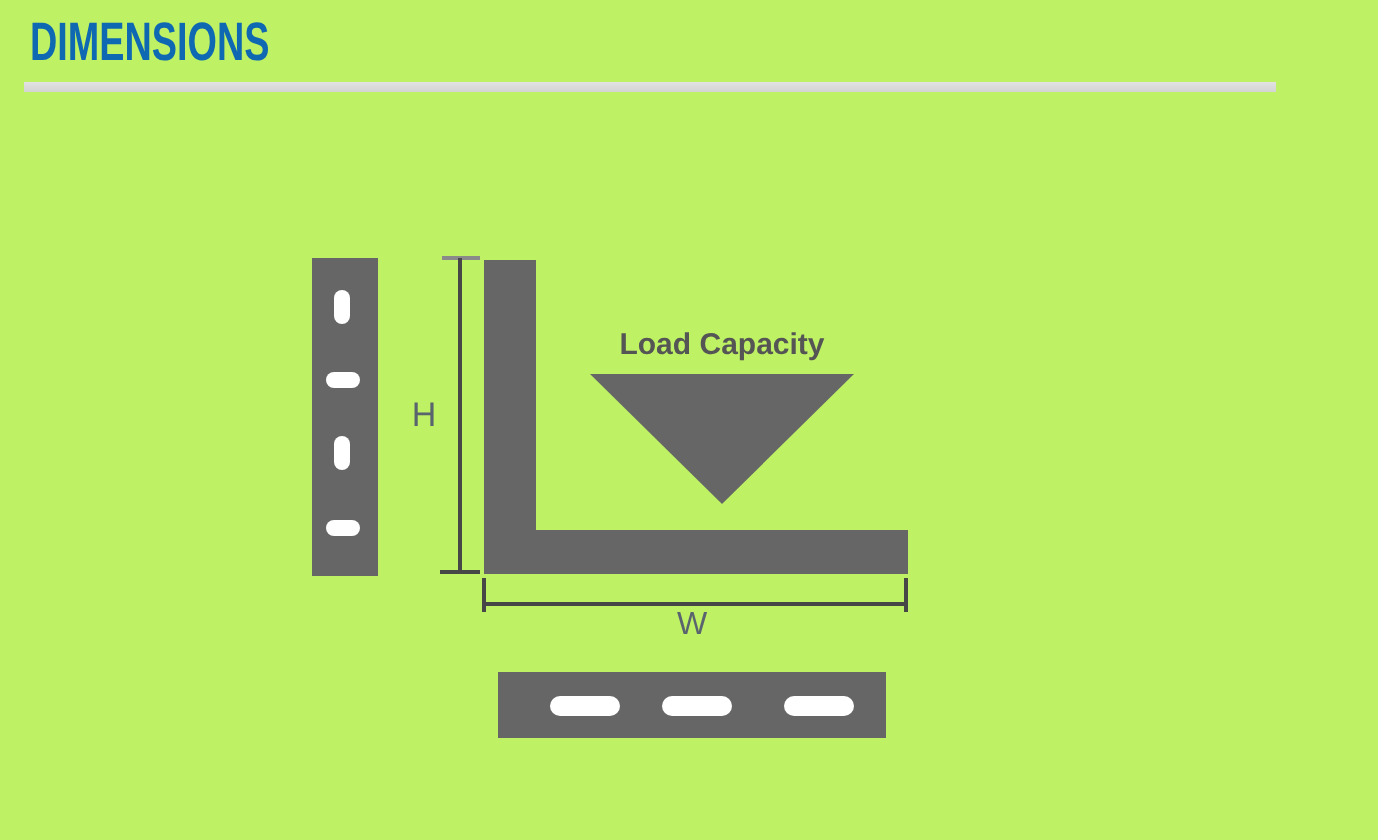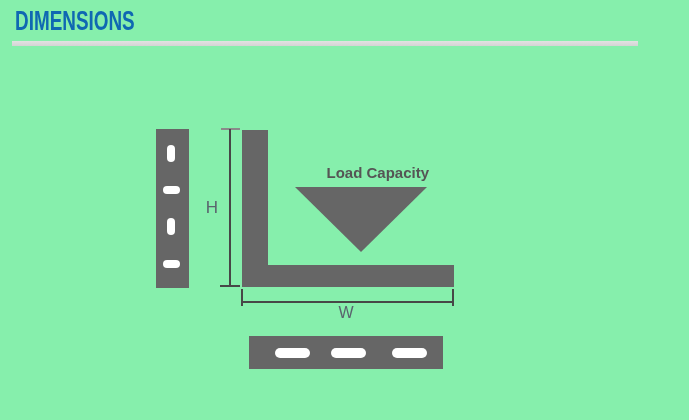--- a/index.html
+++ b/index.html
@@ -5,21 +5,21 @@
   html, body {
     margin: 0;
     padding: 0;
     background: #ffffff;
     font-family: "Liberation Sans", sans-serif;
   }
   .canvas {
     position: relative;
     width: 689px;
     height: 420px;
-    background: #86efac;
+    background: #bef264;
     overflow: hidden;
   }
 
   
   .page-title {
     position: absolute;
     left: 15px;
     top: 8px;
     margin: 0;
     font-size: 27px;
@@ -86,21 +86,21 @@
     left: 242px; top: 265px;
     width: 212px; height: 22px;
     background: #666666;
   }
 
   
   .load-label {
     position: absolute;
     left: 293px; top: 164px;
     width: 136px;
-    text-align: right;
+    text-align: center;
     font-size: 15px;
     font-weight: bold;
     color: #555555;
     white-space: nowrap;
   }
   .load-arrow {
     position: absolute;
     left: 295px; top: 187px;
     width: 0; height: 0;
     border-left: 66px solid transparent;

